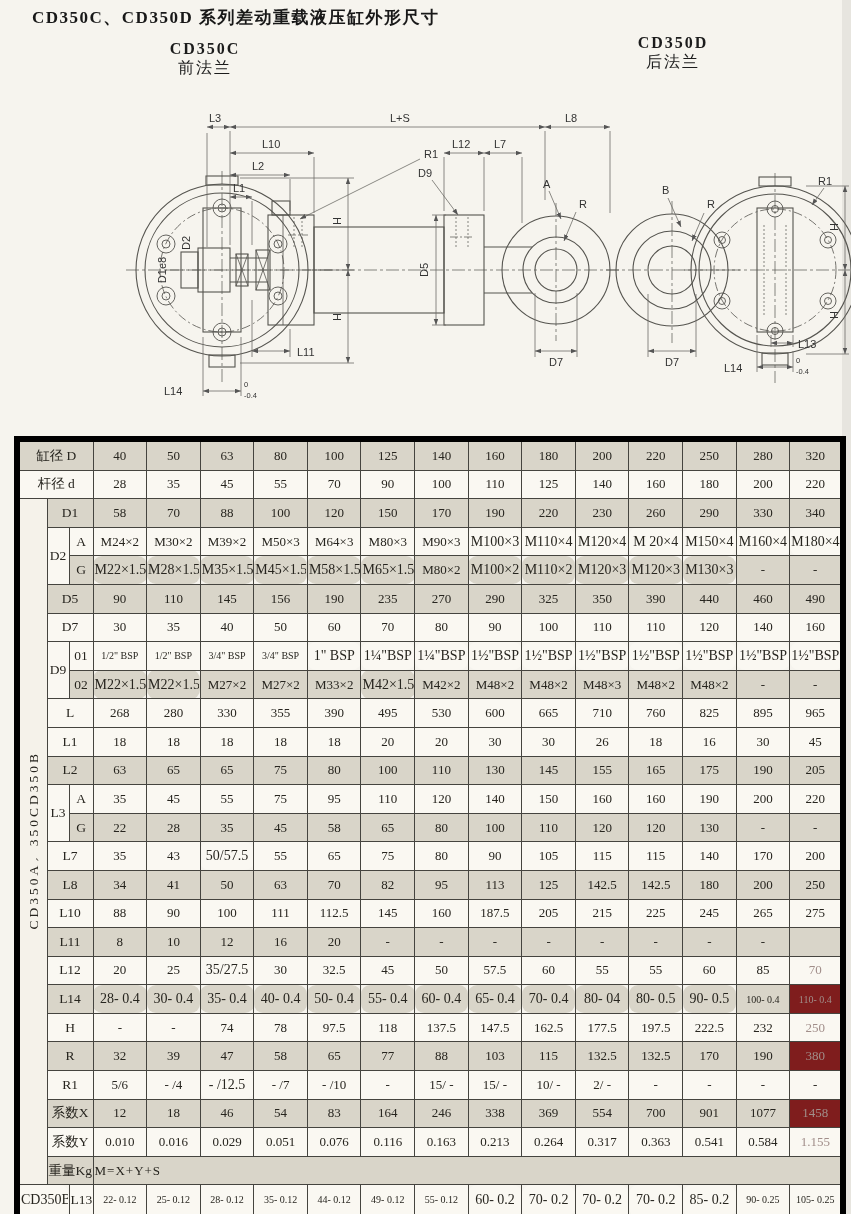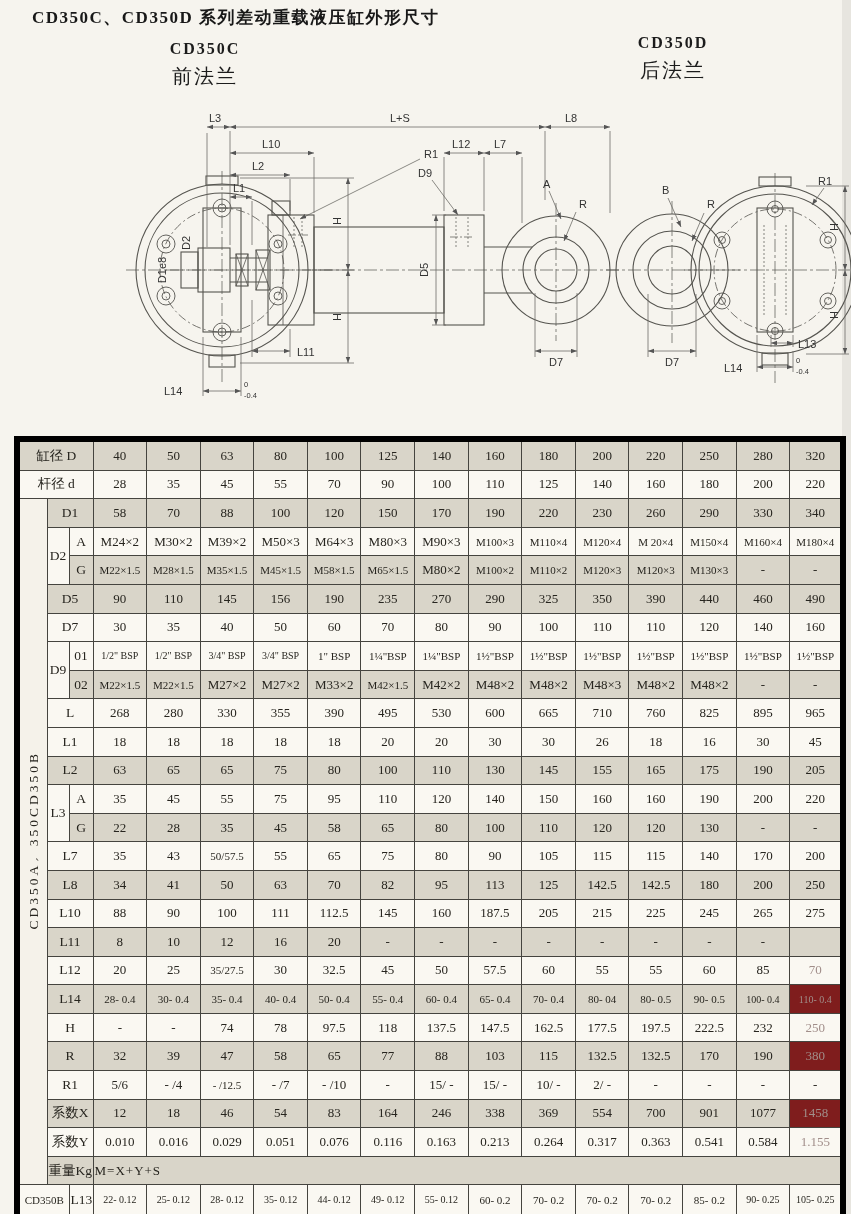--- a/index.html
+++ b/index.html
@@ -7,41 +7,41 @@
     width:851px;height:1214px;background:#f6f4ee;
     font-family:"Liberation Serif", serif;color:#222;position:relative;overflow:hidden;
   }
   .edge-shade{position:absolute;right:0;top:0;width:9px;height:100%;background:#e7e5df;}
   .page-title{
     position:absolute;left:8px;top:6px;font-size:17px;font-weight:bold;
     letter-spacing:1.5px;color:#181818;white-space:nowrap;margin-left:24px;
   }
   .view-caption{position:absolute;text-align:center;color:#1c1c1c;}
   .vc-model{font-size:16px;letter-spacing:2px;font-weight:bold;}
-  .vc-flange{font-size:20px;margin-top:5px;letter-spacing:2px;}
+  .vc-flange{font-size:16px;letter-spacing:2px;}
   #cap-left{left:150px;top:40px;width:110px;}
   #cap-right{left:618px;top:34px;width:110px;}
   svg text{font-family:"Liberation Sans", sans-serif;fill:#333;font-size:11px;}
   svg .tol{font-size:7.5px;}
   
   .tbl-wrap{position:absolute;left:14px;top:436px;}
   table.dim-table{border-collapse:collapse;table-layout:fixed;width:826px;
     font-family:"Liberation Serif", serif;}
   .dim-table td{
     border:1px solid #45443f;text-align:center;vertical-align:middle;
     height:27.6px;padding:0 1px;font-size:13px;white-space:nowrap;overflow:hidden;color:#27251f;
   }
   .dim-table{border:6px solid #000000;padding-left:22px;}
   tr.shade td{background:#d9d5c9;}
   tr.plainbg td{background:#faf8f2;}
   td.strip{background:#f5f2ea !important;}
   .striptext{writing-mode:vertical-rl;transform:rotate(180deg);
     font-size:13.5px;letter-spacing:3px;display:inline-block;line-height:1;}
   td.lbl{font-size:13.5px;}
-  td.sm{font-size:11px;}
+  td.sm{font-size:14px;border-radius:9px;}
   td.xs{font-size:10px;}
   td.fade{color:#a18e8a;}
   tr.shade td.fade{background:#7f1d1d;}
   td.mergedcell{text-align:left;letter-spacing:1px;}
   tr.bottomrow td{height:29px;}
 </style>
 </head>
 <body>
 
 <div class="page">

